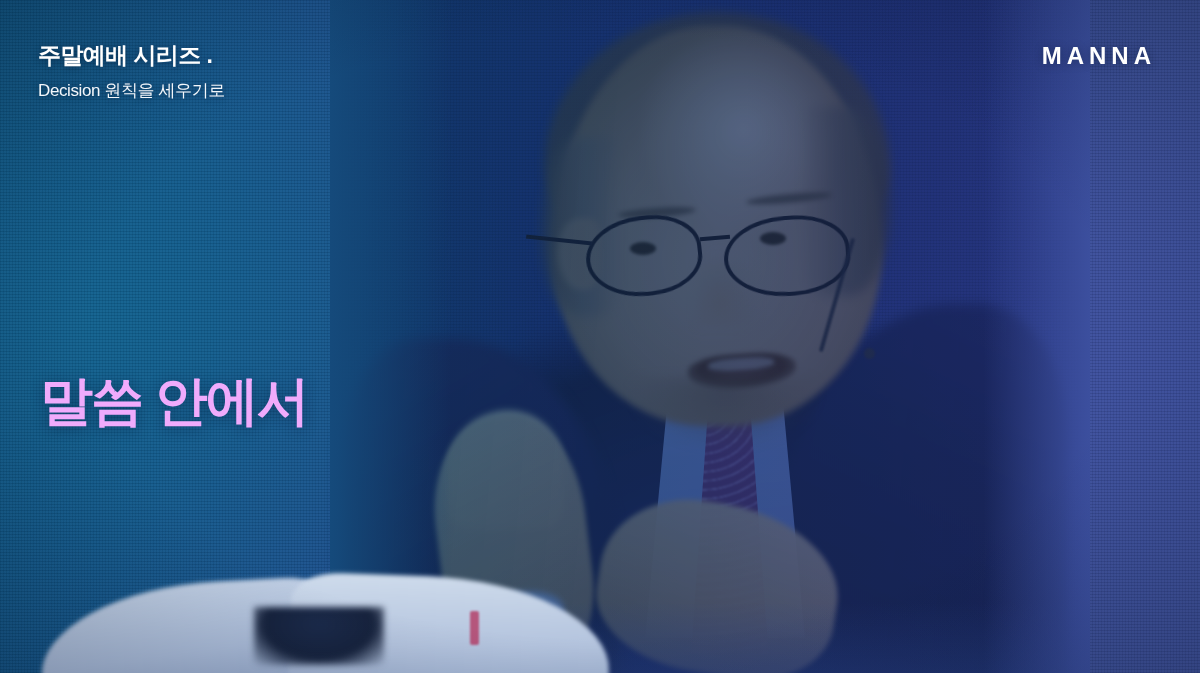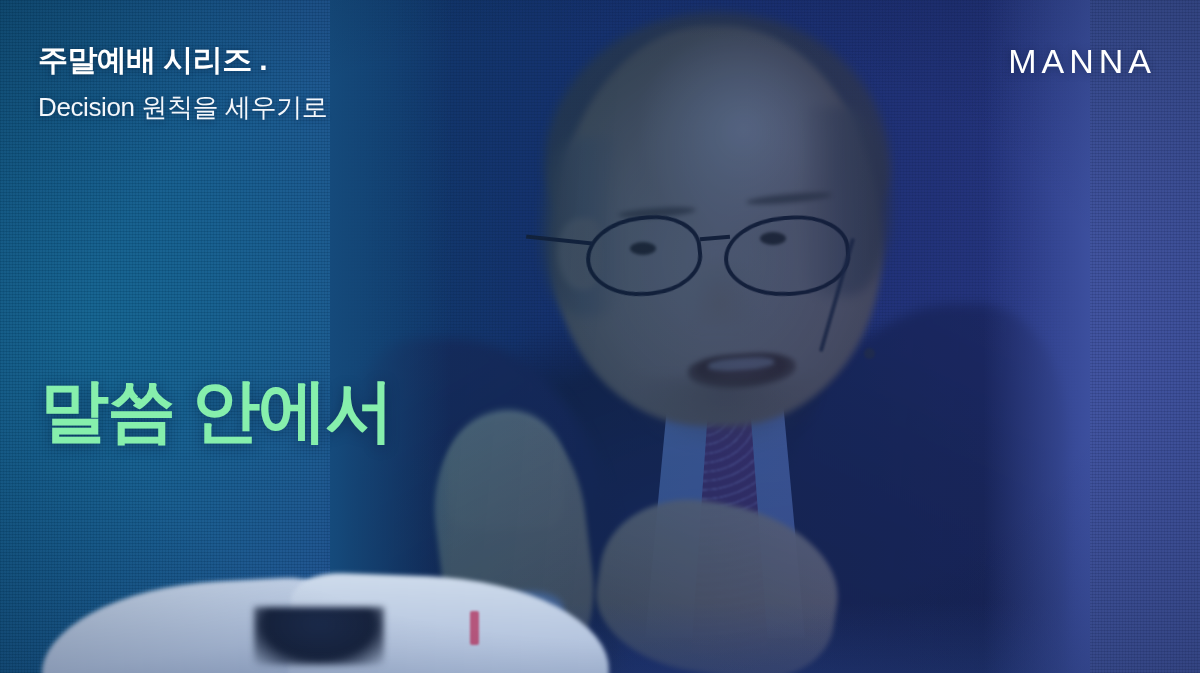--- a/index.html
+++ b/index.html
@@ -351,60 +351,60 @@
     pointer-events:none;
   }
 
   
   .series {
     position:absolute;
     left:38px; top:40px;
     z-index:20;
   }
   .series-line1 {
-    font-size:30px;
+    font-size:23px;
     font-weight:700;
     color:#ffffff;
     letter-spacing:-0.6px;
     line-height:1.35;
     text-shadow:0 1px 6px rgba(3,20,46,.45);
     white-space:nowrap;
   }
   .series-line2 {
     margin-top:9px;
-    font-size:26px;
+    font-size:17px;
     font-weight:400;
     color:#f4f7fb;
     letter-spacing:-0.4px;
     line-height:1.35;
     text-shadow:0 1px 6px rgba(3,20,46,.45);
     white-space:nowrap;
   }
 
   .brand {
     position:absolute;
     right:44px; top:44px;
     z-index:20;
-    font-size:34px;
-    font-weight:400;
+    font-size:24px;
+    font-weight:700;
     color:#ffffff;
     letter-spacing:5px;
     line-height:1;
     text-shadow:0 1px 8px rgba(3,20,46,.40);
   }
 
   .headline {
     position:absolute;
     left:40px; top:368px;
     z-index:20;
   }
   .headline-line {
-    font-size:69px;
+    font-size:53px;
     font-weight:700;
-    color:#86efac;
+    color:#f0abfc;
     letter-spacing:-2px;
     line-height:1.26;
     white-space:nowrap;
     text-shadow:0 2px 14px rgba(6,22,50,.42);
   }
 
   .reference {
     position:absolute;
     left:42px; top:586px;
     z-index:20;

